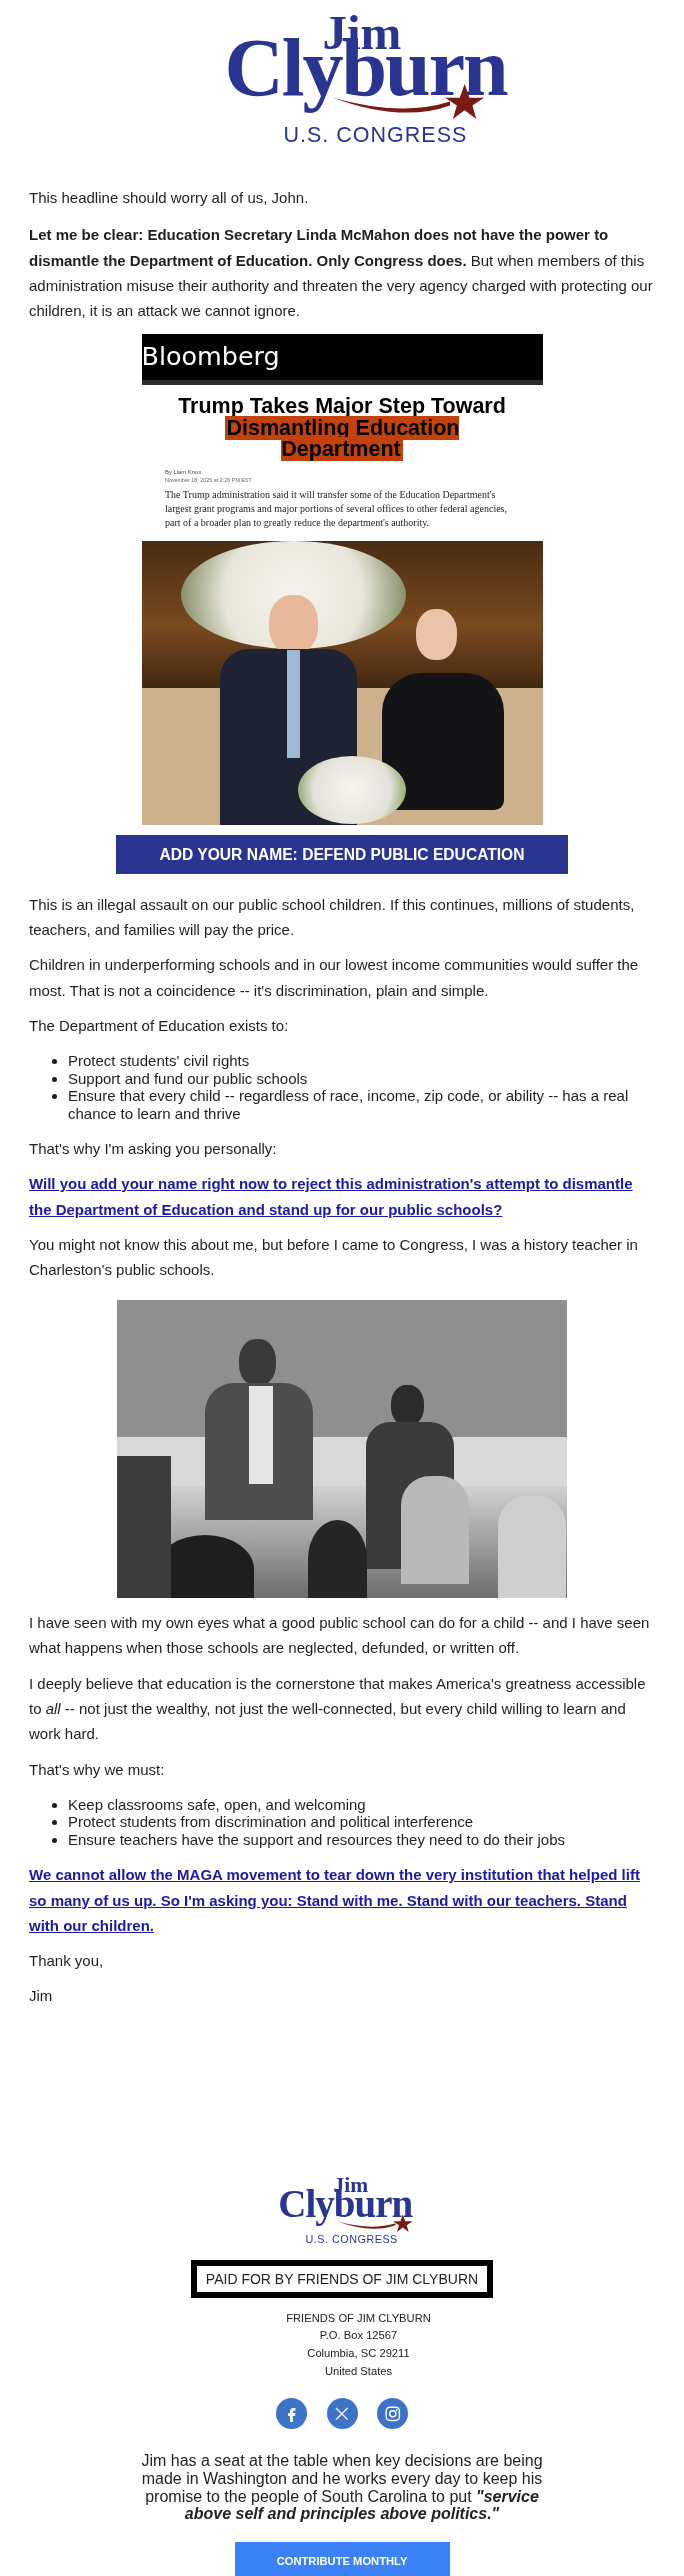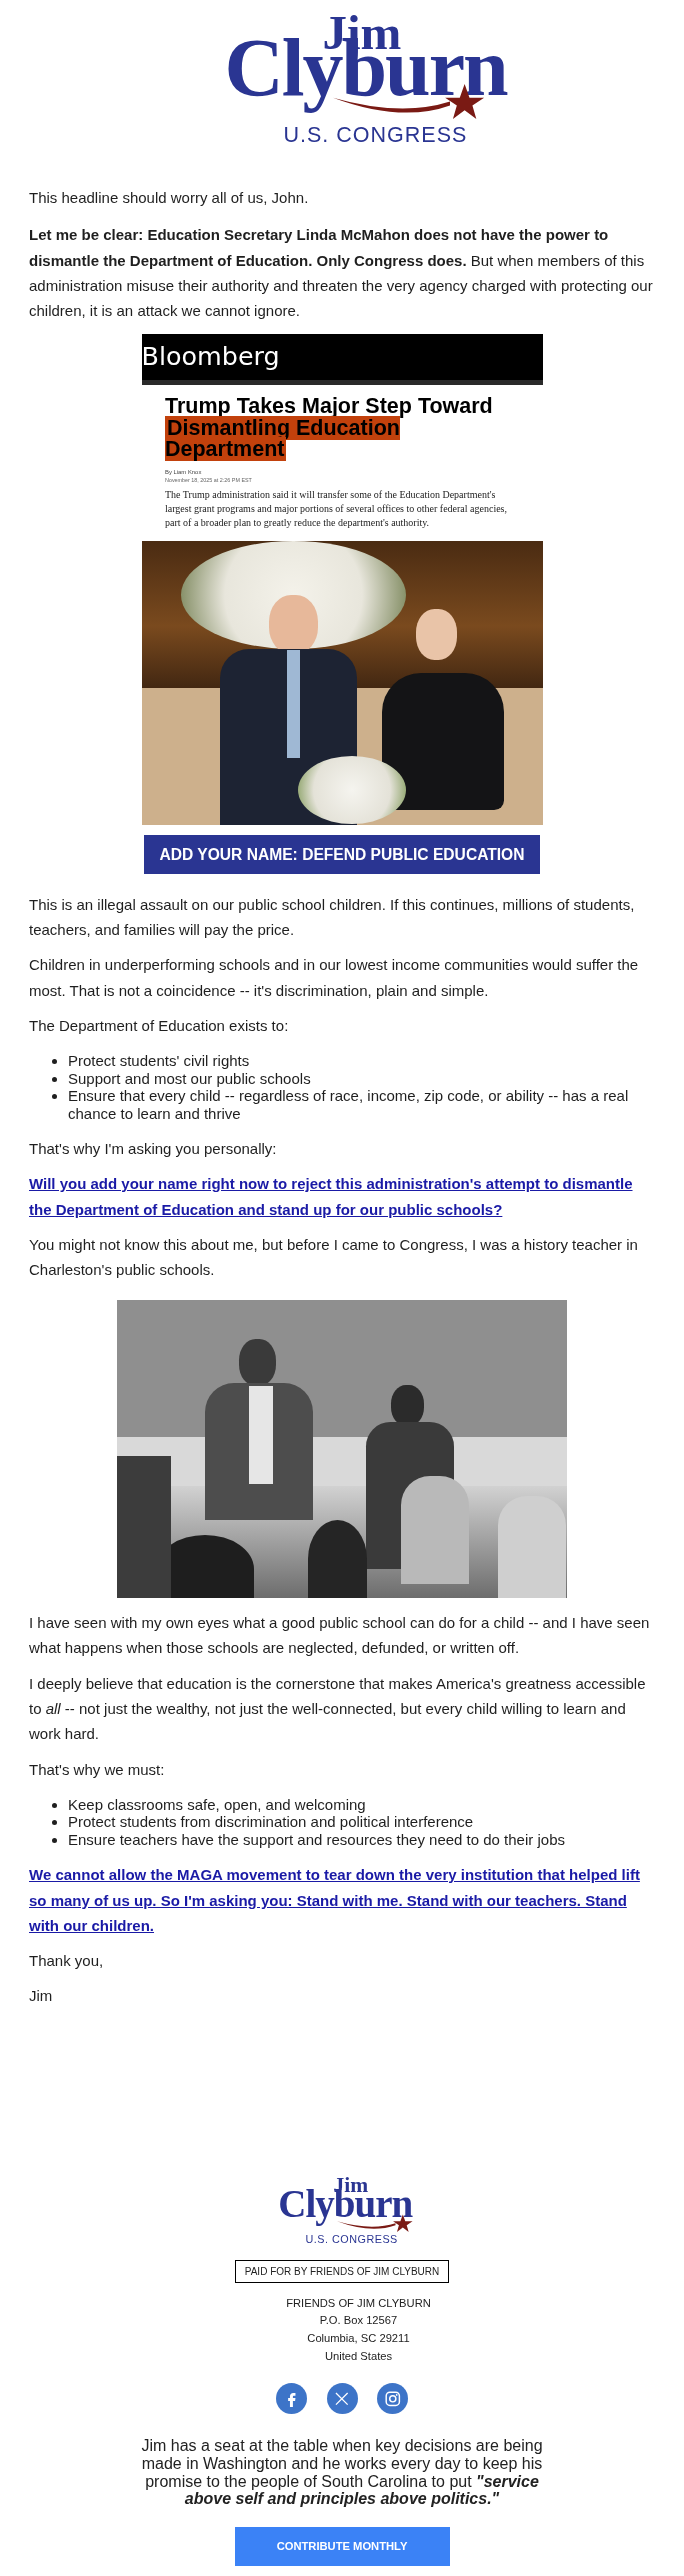--- a/index.html
+++ b/index.html
@@ -92,20 +92,21 @@
     line-height: 45px;
     border-bottom: 5.9px solid #2a2a2a;
   }
   .bb-body { background: #fff; padding: 11.7px 23.5px 9.8px 23.5px; }
   .bb-headline {
     font-family: "Liberation Sans", sans-serif;
     font-weight: bold;
     font-size: 21.5px;
     line-height: 21.5px;
     color: #000;
+    text-align: center;
   }
   .bb-highlight { background: #c2410c; padding: 0 2px; }
   .bb-by { font-size: 5.9px; color: #444; margin-top: 7.8px; }
   .bb-date { font-size: 5.4px; color: #666; margin-top: 2px; }
   .bb-desc {
     font-family: "Liberation Serif", serif;
     font-size: 10px;
     line-height: 13.7px;
     color: #222;
     margin-top: 5.9px;
@@ -127,39 +128,39 @@
     position: relative;
     overflow: hidden;
     background: linear-gradient(180deg, #8a8a88 0%, #9a9a98 45%, #d8d8d6 60%, #6d6d6b 100%);
     filter: grayscale(1);
   }
   .shape { position: absolute; }
 
   
   .big-cta {
     display: block;
-    width: 396px;
+    width: 452px;
     height: 39px;
     margin: 9.8px auto 17.6px;
     background: #2a3592;
     color: #fff;
     text-align: center;
     font-weight: bold;
     font-size: 15.6px;
     line-height: 39px;
     text-decoration: none;
   }
 
   
   .footer { text-align: center; padding-top: 156px; }
   .paid-box {
     display: inline-block;
-    border: 1px solid #000000;
+    border: 6px solid #000000;
     padding: 4.9px 8.8px;
-    font-size: 10px;
+    font-size: 14px;
     color: #222;
     margin-top: 9.8px;
   }
   .addr { font-size: 11.2px; line-height: 17.6px; color: #222; margin-top: 11.7px; margin-left: 33px; }
   .social { margin-top: 17.6px; display: flex; justify-content: center; gap: 19.6px; }
   .soc {
     width: 31px; height: 31px; border-radius: 50%;
     background: #3d74c8;
     display: flex; align-items: center; justify-content: center;
     color: #fff;
@@ -234,21 +235,21 @@
   </div>
 
   <a class="big-cta" href="#">ADD YOUR NAME: DEFEND PUBLIC EDUCATION</a>
 
   <div class="content">
     <p class="copy">This is an illegal assault on our public school children. If this continues, millions of students, teachers, and families will pay the price.</p>
     <p class="copy">Children in underperforming schools and in our lowest income communities would suffer the most. That is not a coincidence -- it's discrimination, plain and simple.</p>
     <p class="copy">The Department of Education exists to:</p>
     <ul class="bullets">
       <li>Protect students' civil rights</li>
-      <li>Support and most our public schools</li>
+      <li>Support and fund our public schools</li>
       <li>Ensure that every child -- regardless of race, income, zip code, or ability -- has a real chance to learn and thrive</li>
     </ul>
     <p class="copy">That's why I'm asking you personally:</p>
     <p class="copy">
       <a class="cta-link" href="#">Will you add your name right now to reject this administration's attempt to dismantle the Department of Education and stand up for our public schools?</a>
     </p>
     <p class="copy">You might not know this about me, but before I came to Congress, I was a history teacher in Charleston's public schools.</p>
   </div>
 
   <div class="photo2">

